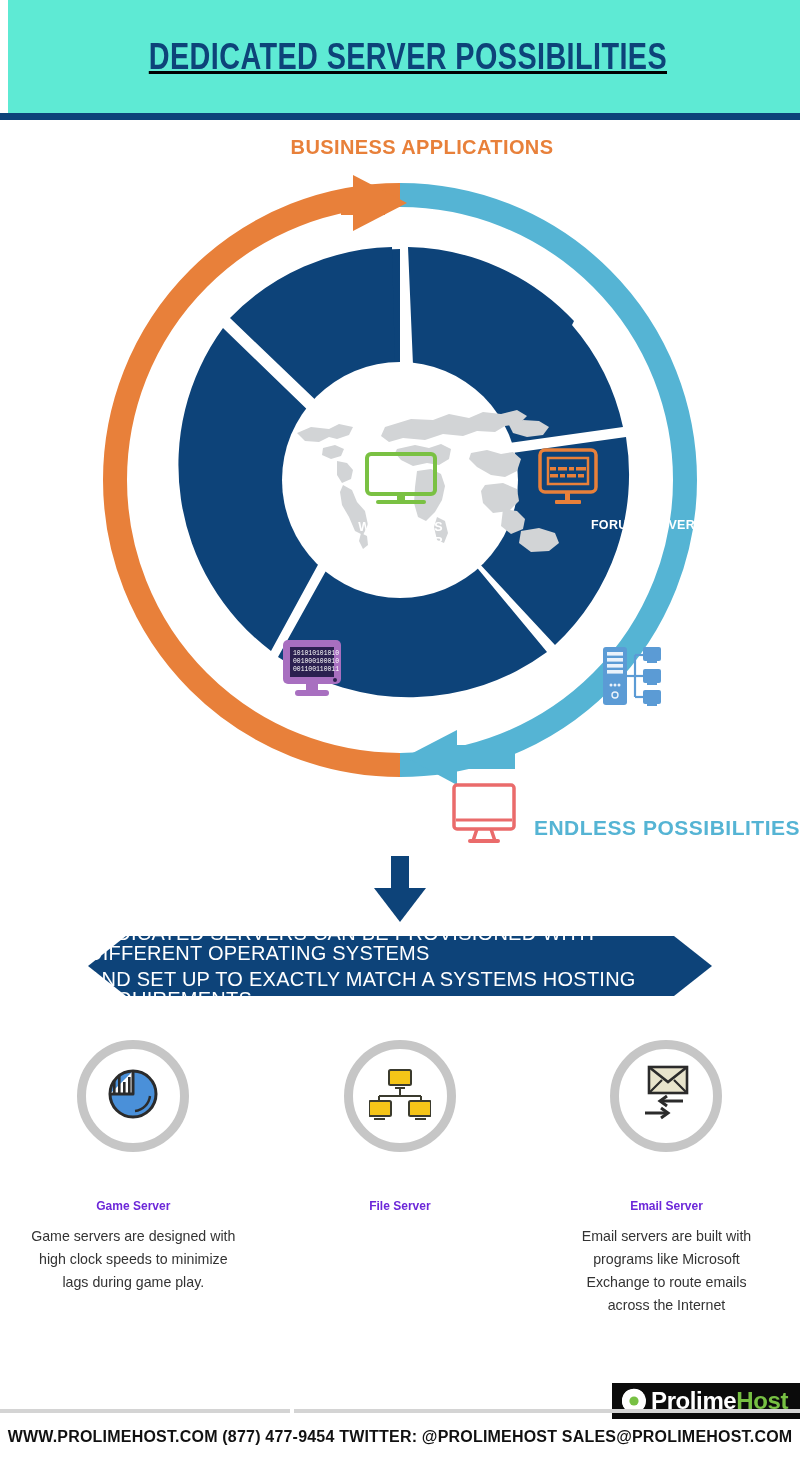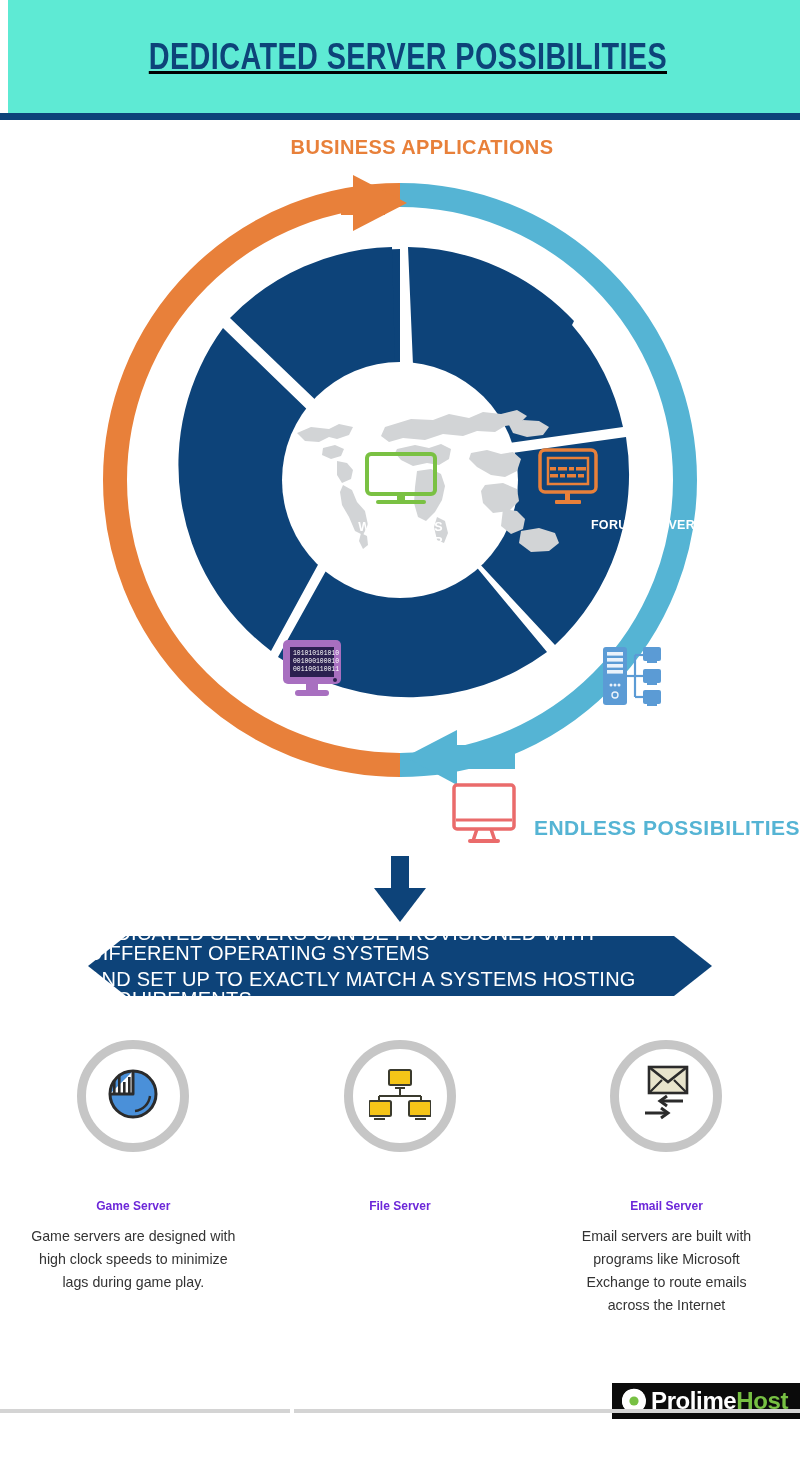--- a/index.html
+++ b/index.html
@@ -415,14 +415,15 @@
       <span class="logo-text">
         <span class="p1">Prolime</span><span class="p2">Host</span>
       </span>
     </div>
   </div>
 
   <div class="foot-rule">
       <div class="gap"></div>
     </div>
 
+  <div class="footer">WWW.PROLIMEHOST.COM   (877) 477-9454  TWITTER: @PROLIMEHOST   SALES@PROLIMEHOST.COM</div>
 
 </div>
 
 </body></html>

